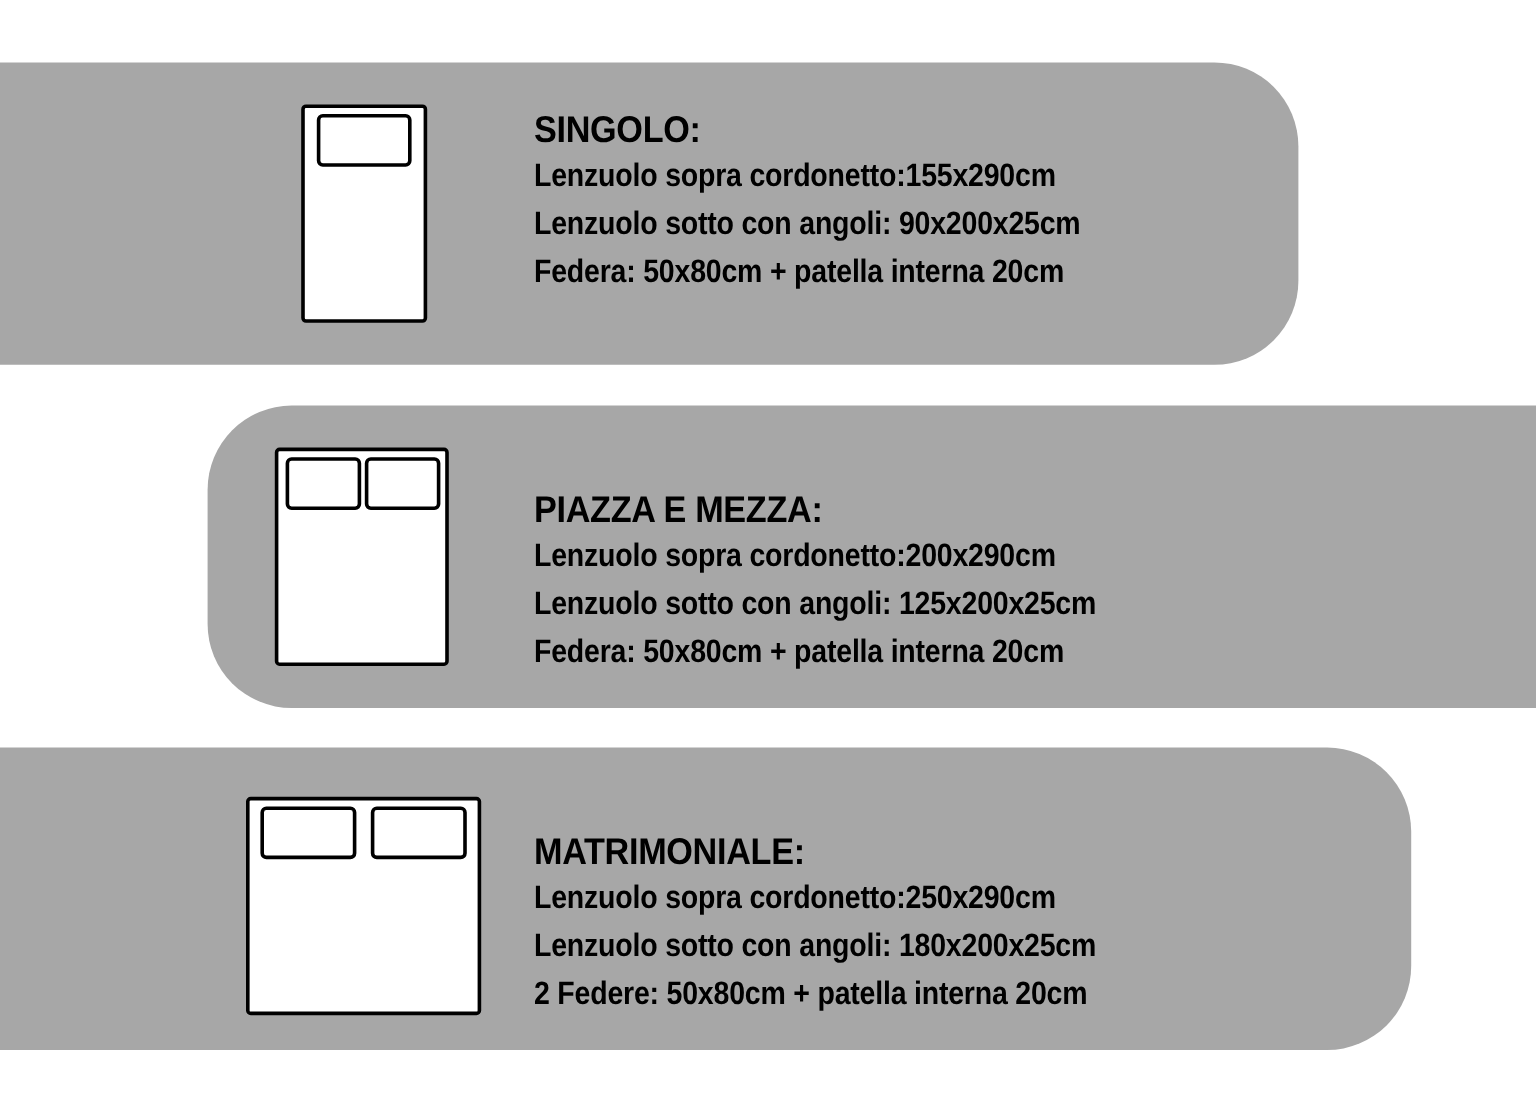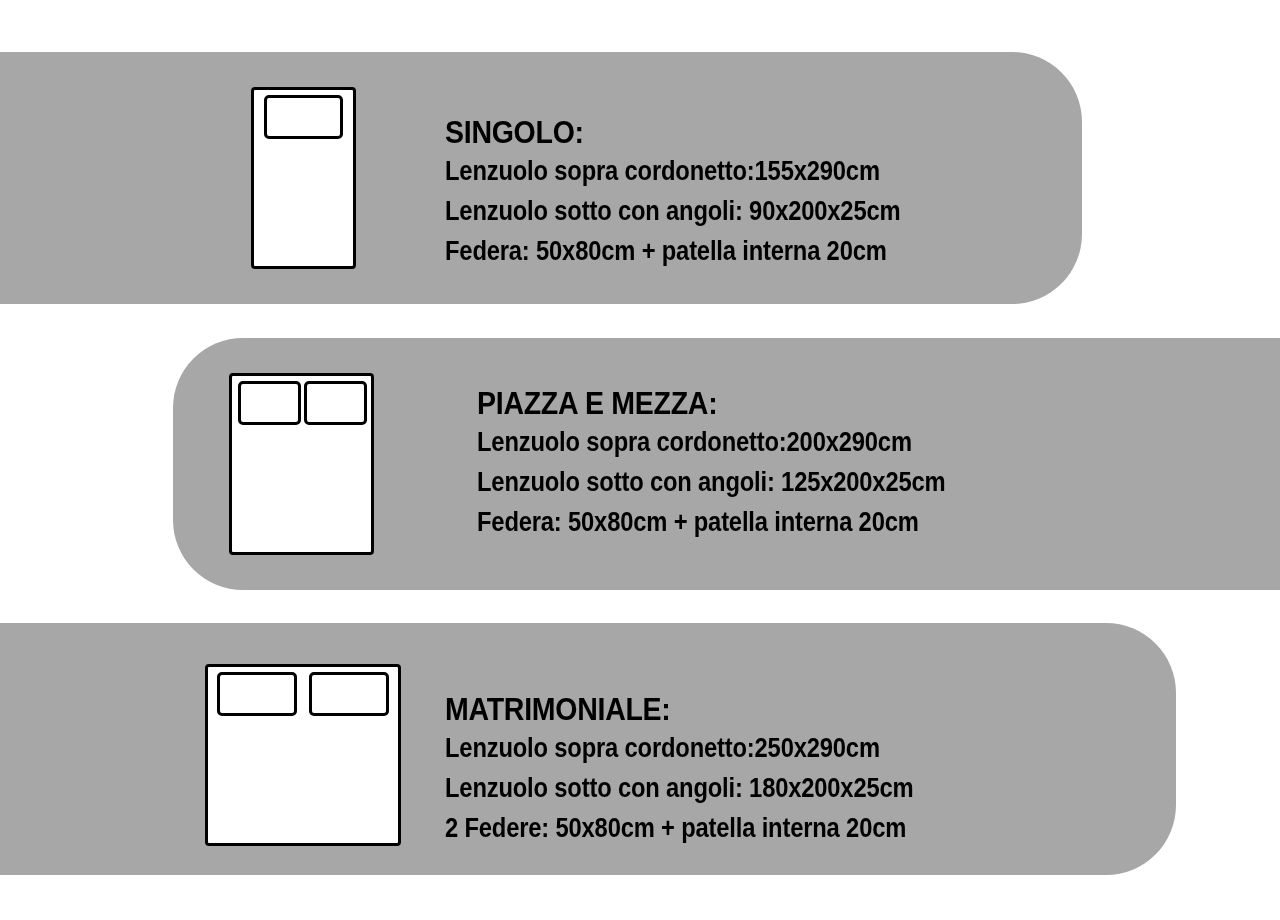--- a/index.html
+++ b/index.html
@@ -15,33 +15,33 @@
   .title { font-weight:bold; font-size:31px; line-height:36px; letter-spacing:-0.3px; transform:scaleX(0.92); transform-origin:left; white-space:nowrap; }
   .line { font-weight:bold; font-size:27px; line-height:40px; white-space:nowrap; transform:scaleX(0.88); transform-origin:left; letter-spacing:-0.2px; }
 </style>
 </head>
 <body>
 
 <div class="panel p1"></div>
 <div class="bed" style="left:251px;top:87px;width:105px;height:182px;">
   <div class="pillow" style="left:10px;top:5px;width:79px;height:44px;"></div>
 </div>
-<div class="text" style="top:115px;">
+<div class="text" style="top:90px;">
   <div class="title">SINGOLO:</div>
   <div class="line">Lenzuolo sopra cordonetto:155x290cm</div>
   <div class="line">Lenzuolo sotto con angoli: 90x200x25cm</div>
   <div class="line">Federa: 50x80cm + patella interna 20cm</div>
 </div>
 
 <div class="panel p2"></div>
 <div class="bed" style="left:229px;top:373px;width:145px;height:182px;">
   <div class="pillow" style="left:6px;top:5px;width:63px;height:44px;"></div>
   <div class="pillow" style="left:72px;top:5px;width:63px;height:44px;"></div>
 </div>
-<div class="text" style="top:386px;margin-left:32px;">
+<div class="text" style="top:407px;">
   <div class="title">PIAZZA E MEZZA:</div>
   <div class="line">Lenzuolo sopra cordonetto:200x290cm</div>
   <div class="line">Lenzuolo sotto con angoli: 125x200x25cm</div>
   <div class="line">Federa: 50x80cm + patella interna 20cm</div>
 </div>
 
 <div class="panel p3"></div>
 <div class="bed" style="left:205px;top:664px;width:196px;height:182px;">
   <div class="pillow" style="left:9px;top:5px;width:80px;height:44px;"></div>
   <div class="pillow" style="left:101px;top:5px;width:80px;height:44px;"></div>

